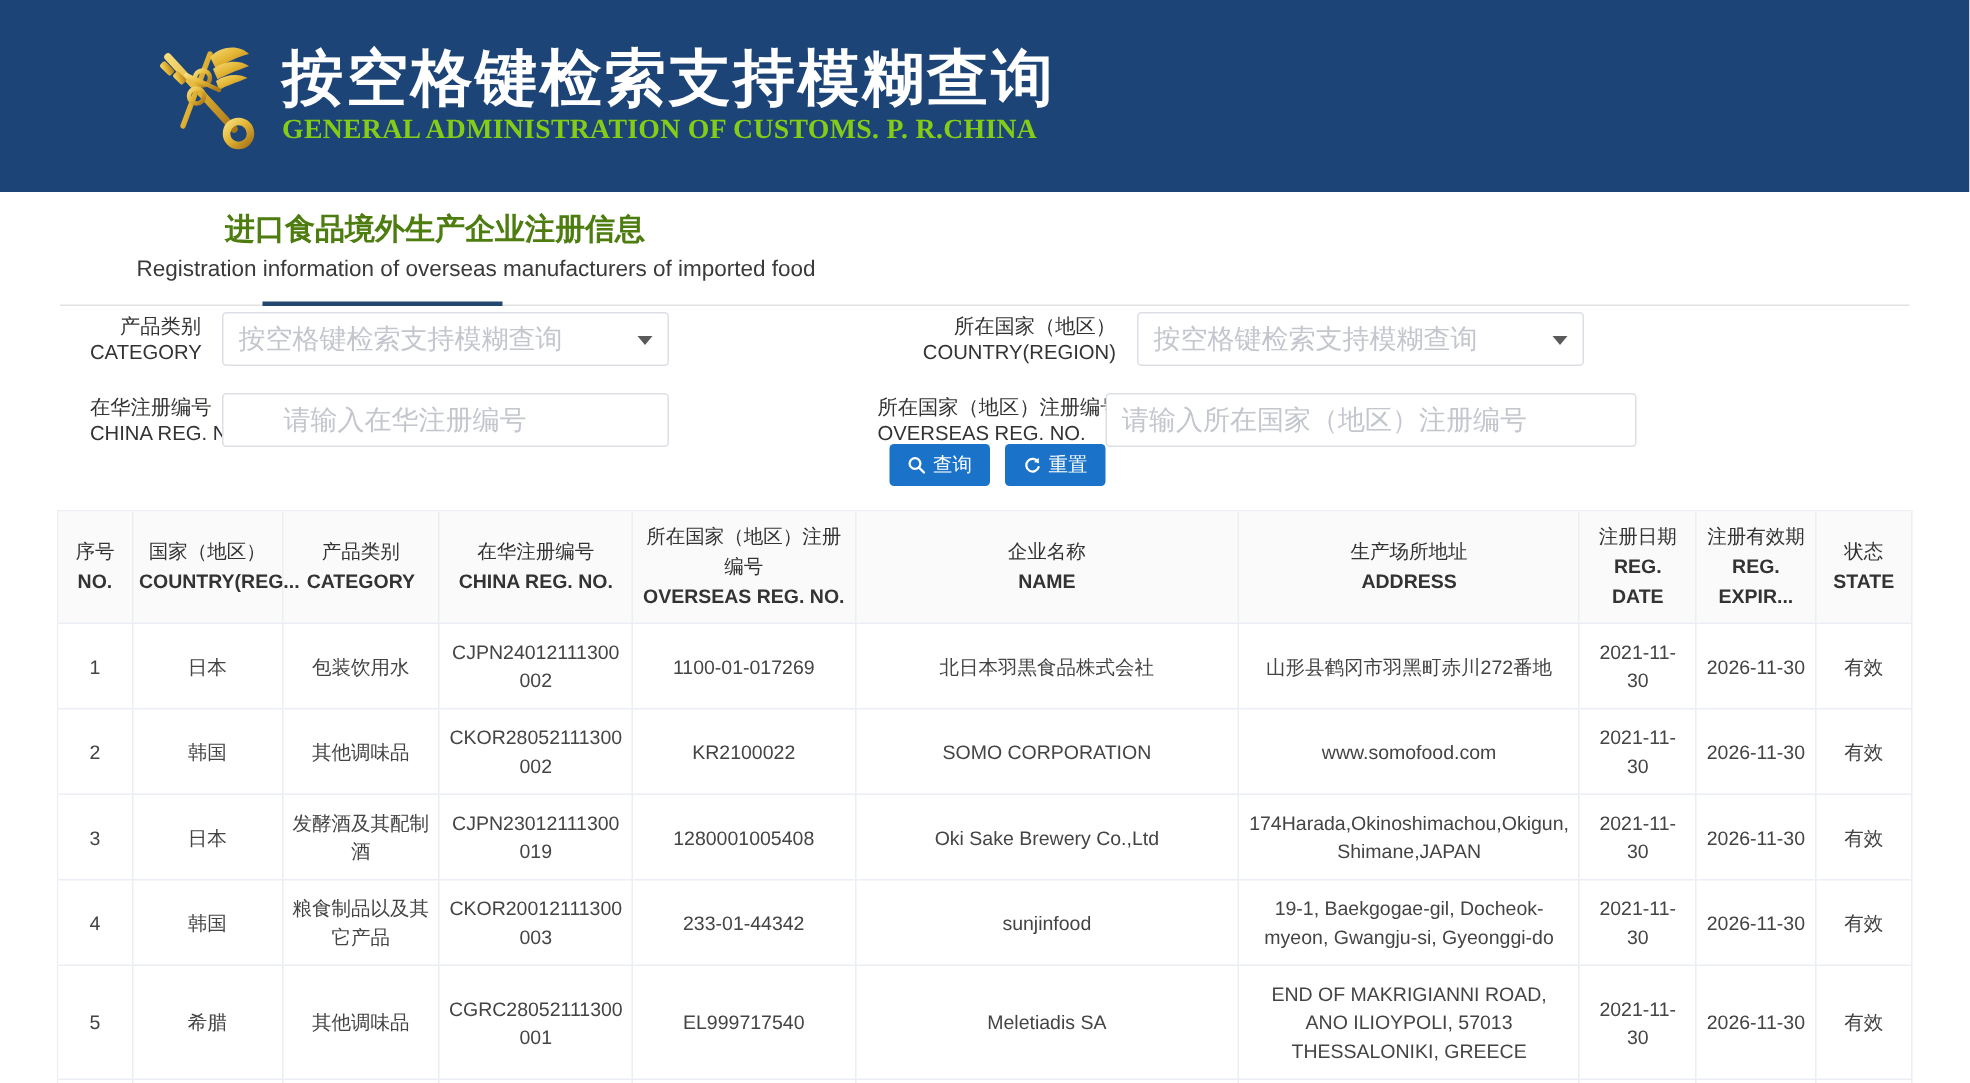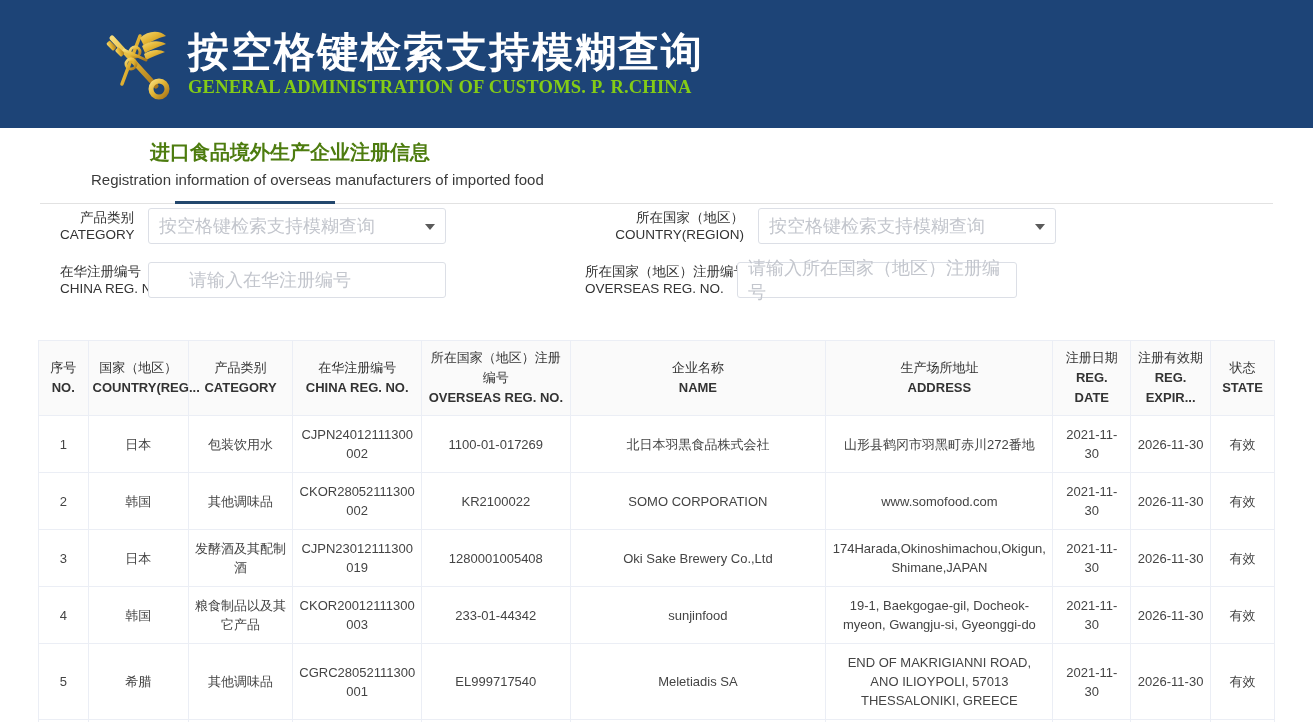--- a/index.html
+++ b/index.html
@@ -144,21 +144,21 @@
   .f-chinareg   { left: 20px;  top: 58px; }
   .f-chinareg .field-label { width: 88px; }
   .f-chinareg .ctrl { width: 298px; padding-left: 40px; }
 
   .f-country    { left: 566px; top: 4px;  }
   .f-country .field-label { width: 152px; }
   .f-country .ctrl { width: 298px; }
 
   .f-overseas   { left: 545px; top: 58px; }
   .f-overseas .field-label { width: 152px; }
-  .f-overseas .ctrl { width: 280px; }
+  .f-overseas .ctrl { width: 354px; }
 
   .btn-row {
     position: absolute;
     left: 553px;
     top: 92px;
     display: flex;
     gap: 10px;
   }
   .btn {
     height: 28px;
@@ -312,20 +312,36 @@
   <div class="field f-overseas">
     <div class="field-label">
       <span class="lbl-cn">所在国家（地区）注册编号</span>
       <span class="lbl-en">OVERSEAS REG. NO.</span>
     </div>
     <div class="ctrl">
       <span>请输入所在国家（地区）注册编号</span>
     </div>
   </div>
 
+  <div class="btn-row">
+    <button class="btn">
+      <svg width="12" height="12" viewBox="0 0 12 12">
+        <circle cx="5" cy="5" r="3.6" fill="none" stroke="#fff" stroke-width="1.5"></circle>
+        <line x1="7.7" y1="7.7" x2="11" y2="11" stroke="#fff" stroke-width="1.6" stroke-linecap="round"></line>
+      </svg>
+      <span>查询</span>
+    </button>
+    <button class="btn">
+      <svg width="12" height="12" viewBox="0 0 12 12">
+        <path d="M10 4 A4.2 4.2 0 1 0 10.4 7.4" fill="none" stroke="#fff" stroke-width="1.5" stroke-linecap="round"></path>
+        <path d="M10.6 1.2 L10.4 4.4 L7.3 4.1 Z" fill="#fff"></path>
+      </svg>
+      <span>重置</span>
+    </button>
+  </div>
 </div>
 
 <div class="table-wrap">
   <table>
     <colgroup>
       <col class="c-no">
         <col class="c-country">
         <col class="c-cat">
         <col class="c-chreg">
       <col class="c-osreg">

